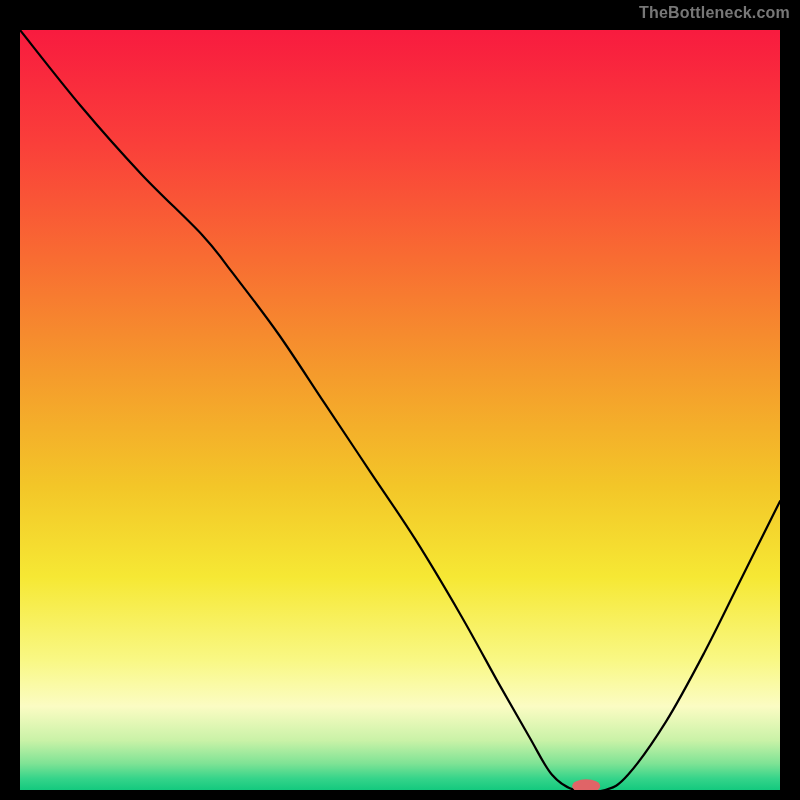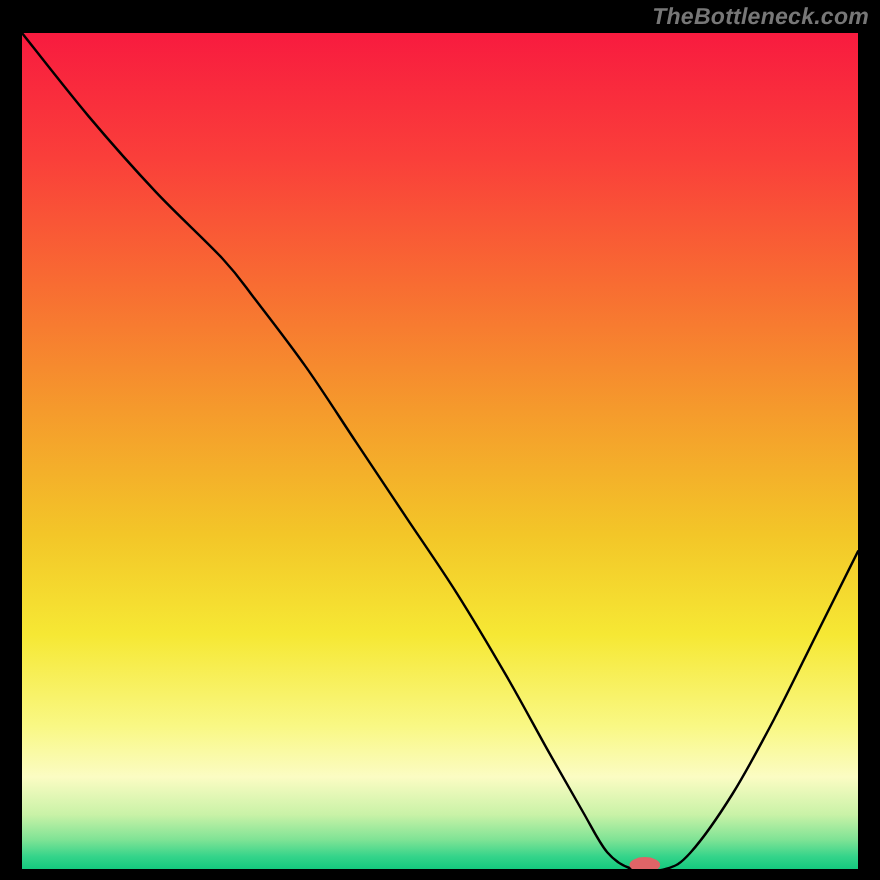--- a/index.html
+++ b/index.html
@@ -14,26 +14,25 @@
     position: relative;
     width: 800px;
     height: 800px;
     background: #000;
   }
   .watermark {
     position: absolute;
     top: 4px;
     right: 10px;
     font-family: Arial, sans-serif;
-    font-size: 21px;
+    font-size: 16px;
     font-weight: bold;
     color: #777;
     z-index: 10;
     letter-spacing: 0.2px;
-    font-style: italic;
   }
   .plot {
     position: absolute;
     left: 20px;
     top: 30px;
     width: 760px;
     height: 760px;
   }
   svg {
     display: block;

